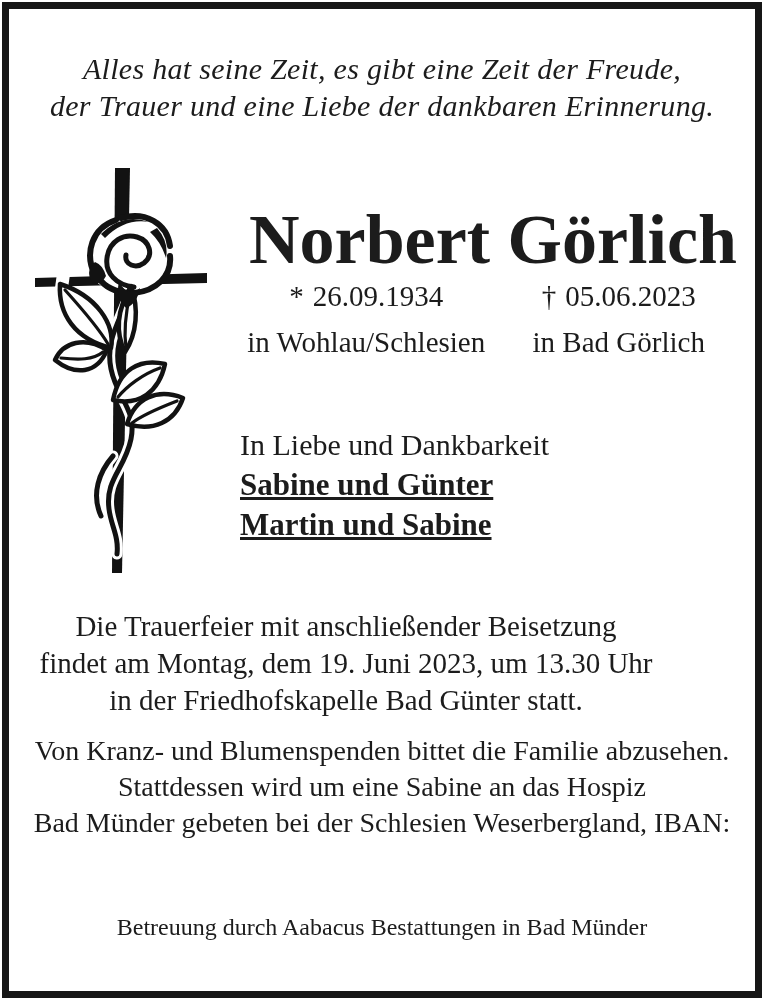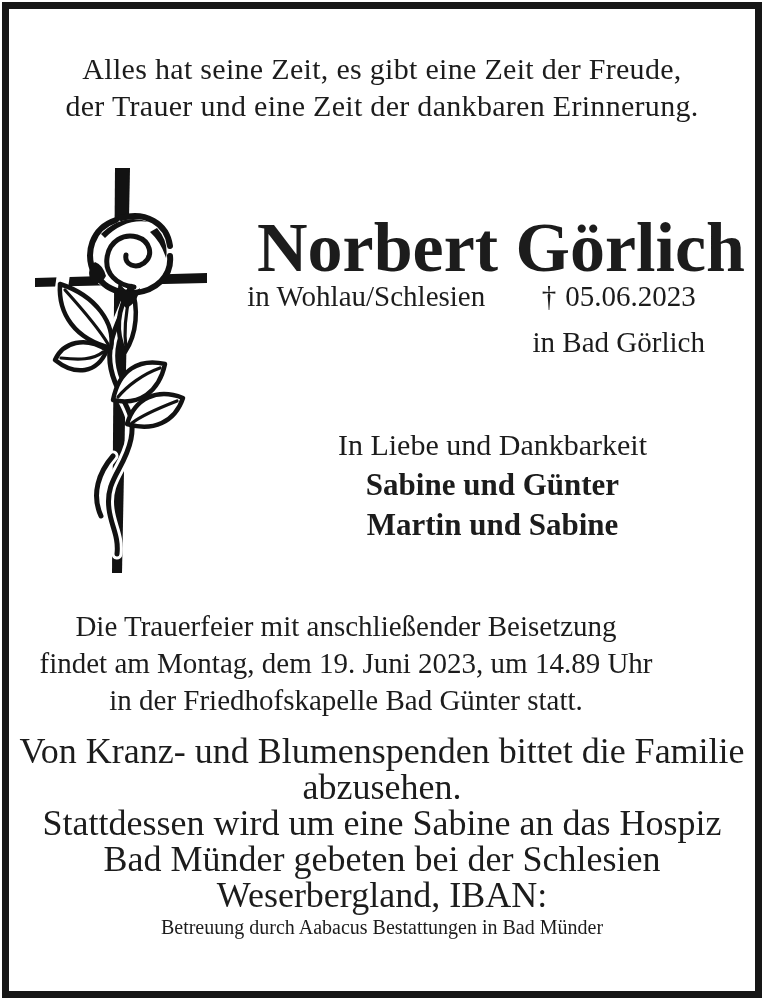--- a/index.html
+++ b/index.html
@@ -6,70 +6,70 @@
   body{
     width:764px;height:1000px;position:relative;overflow:hidden;
     font-family:"Liberation Serif","DejaVu Serif",serif;
     color:#1c1c1c;
   }
   .page{position:absolute;inset:0;background:#ffffff;}
   .frame{position:absolute;inset:2px;border:7px solid #161616;pointer-events:none;}
 
   .epigraph{
     position:absolute;top:50px;left:0;width:764px;text-align:center;
-    font-size:30px;line-height:37px;letter-spacing:0.3px;
+    font-style:italic;font-size:30px;line-height:37px;letter-spacing:0.3px;
   }
 
   .illustration{position:absolute;left:35px;top:163px;width:200px;height:412px;}
 
   .name{
-    position:absolute;top:196px;left:225px;width:520px;margin:16px;
+    position:absolute;top:196px;left:225px;width:520px;margin:8px;
     text-align:center;font-size:70px;line-height:72px;font-weight:bold;
     white-space:nowrap;
   }
 
   .dates{position:absolute;top:273px;left:240px;width:505px;display:flex;}
   .date-col{flex:1;text-align:center;font-size:29px;line-height:46px;}
   .date-col .sym{margin-right:9px;}
 
   .family{
-    position:absolute;top:425px;left:240px;width:505px;text-align:center;
+    position:absolute;top:425px;left:240px;width:505px;text-align:left;
     font-size:30px;line-height:40px;
   }
-  .family .mourner{font-weight:bold;font-size:31px;}
+  .family .mourner{font-weight:bold;font-size:31px;text-decoration:underline;}
 
   .funeral{
     position:absolute;top:608px;left:0;width:692px;text-align:center;
     font-size:29px;line-height:37px;
   }
   .donation{
     position:absolute;top:733px;left:0;width:764px;text-align:center;
-    font-size:36px;line-height:36px;
+    font-size:28px;line-height:36px;
   }
   .footer{
     position:absolute;top:909px;left:0;width:764px;text-align:center;
-    font-size:20px;line-height:36px;
+    font-size:24px;line-height:36px;
   }
 
   .leaf{fill:#ffffff;stroke:#121212;stroke-width:4.5;stroke-linejoin:round;}
   .vein{fill:none;stroke:#121212;stroke-width:3.2;stroke-linecap:round;}
   .petal{fill:none;stroke:#121212;stroke-width:6;stroke-linecap:round;}
   .petal-thin{fill:none;stroke:#121212;stroke-width:5;stroke-linecap:round;}
   .filled{fill:#121212;stroke:none;}
   .stem-case{fill:none;stroke:#ffffff;stroke-width:11;stroke-linecap:round;}
   .stem{fill:none;stroke:#121212;stroke-width:5;stroke-linecap:round;}
 </style>
 </head>
 <body>
 
 <div class="page">
 
   <div class="epigraph">
     <div>Alles hat seine Zeit, es gibt eine Zeit der Freude,</div>
-    <div>der Trauer und eine Zeit der dankbaren Erinnerung.</div>
+    <div>der Trauer und eine Liebe der dankbaren Erinnerung.</div>
   </div>
 
   <svg class="illustration" viewBox="0 0 200 410" xmlns="http://www.w3.org/2000/svg">
     <g fill="#121212">
       <polygon points="80,4 95,4 87,409 77,409"></polygon>
       <polygon points="0,114 172,109 172,119 0,123"></polygon>
     </g>
     <rect x="21" y="105" width="13" height="24" fill="#ffffff" transform="rotate(8 27 117)"></rect>
     <ellipse cx="94" cy="93" rx="43" ry="38" fill="#ffffff"></ellipse>
     <g>
@@ -99,39 +99,42 @@
       <path class="filled" d="M122,64 Q134,78 131,94 Q126,78 115,68 Z"></path>
       <path class="filled" d="M84,118 Q93,134 105,124 Q102,140 91,144 Q80,134 84,118 Z"></path>
       <path class="filled" d="M60,98 Q50,107 57,118 Q66,122 71,112 Q68,101 60,98 Z"></path>
     </g>
   </svg>
 
   <h1 class="name">Norbert Görlich</h1>
 
   <div class="dates">
     <div class="date-col">
+      <div>
+        <span class="sym">*</span><span>26.09.1934</span>
+      </div>
       <div>in Wohlau/Schlesien</div>
     </div>
     <div class="date-col">
       <div>
         <span class="sym">†</span><span>05.06.2023</span>
       </div>
       <div>in Bad Görlich</div>
     </div>
   </div>
 
   <div class="family">
     <div>In Liebe und Dankbarkeit</div>
     <div class="mourner">Sabine und Günter</div>
     <div class="mourner">Martin und Sabine</div>
   </div>
 
   <div class="funeral">
     <div>Die Trauerfeier mit anschließender Beisetzung</div>
-    <div>findet am Montag, dem 19. Juni 2023, um 14.89 Uhr</div>
+    <div>findet am Montag, dem 19. Juni 2023, um 13.30 Uhr</div>
     <div>in der Friedhofskapelle Bad Günter statt.</div>
   </div>
 
   <div class="donation">
     <div>Von Kranz- und Blumenspenden bittet die Familie abzusehen.</div>
     <div>Stattdessen wird um eine Sabine an das Hospiz</div>
     <div>Bad Münder gebeten bei der Schlesien Weserbergland, IBAN:</div>
   </div>
 
   <div class="footer">Betreuung durch Aabacus Bestattungen in Bad Münder</div>

